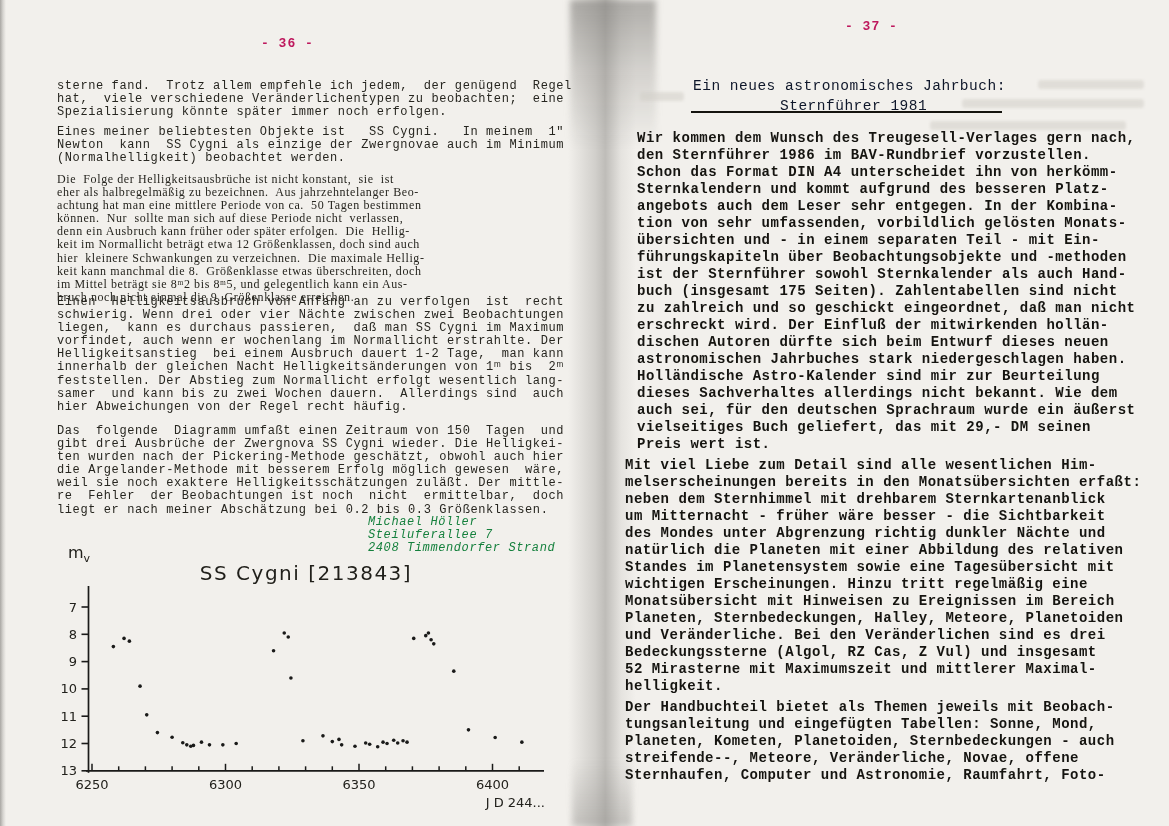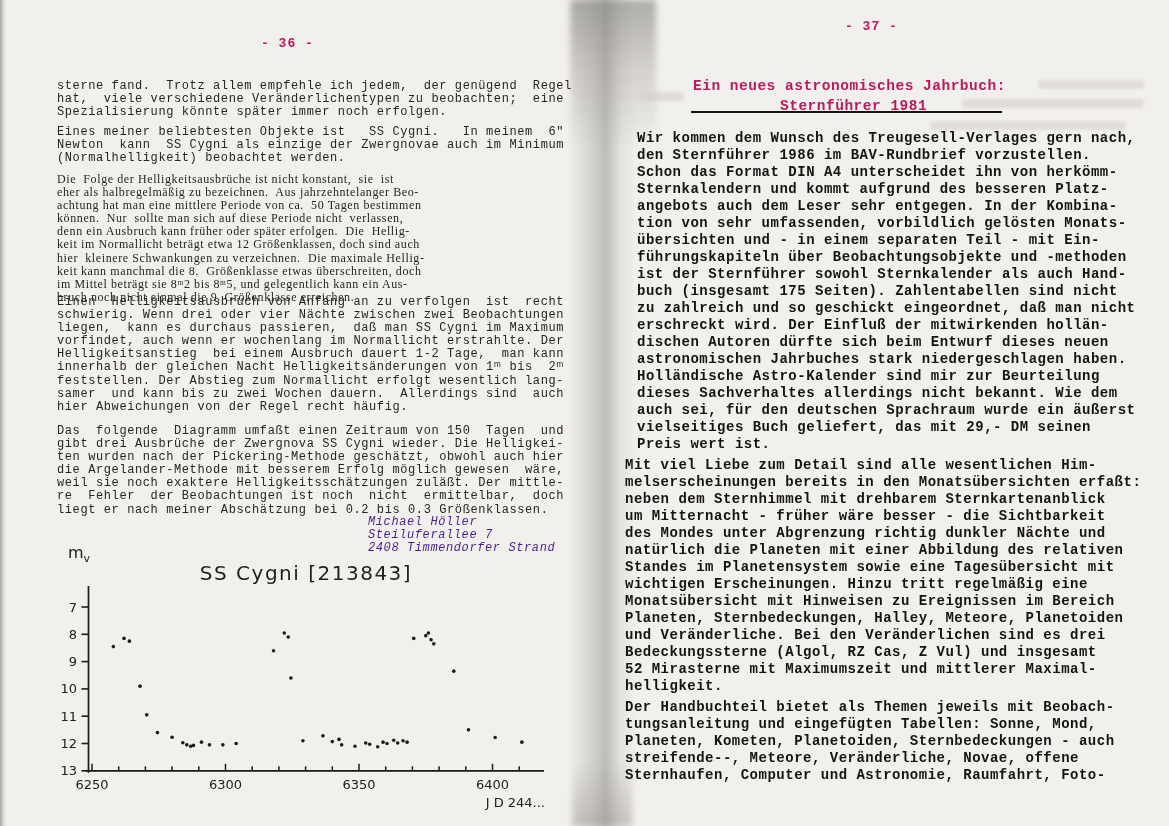--- a/index.html
+++ b/index.html
@@ -34,30 +34,30 @@
   .page-number{
     position:absolute;font-weight:bold;font-size:13px;color:#be185d;letter-spacing:1px;white-space:pre;
   }
   
   .typed-left{
     position:absolute;left:57px;white-space:pre;
     font-size:12px;line-height:13.1px;letter-spacing:0.6px;color:#26251f;
   }
   .signature{
     position:absolute;left:368px;top:516px;white-space:pre;
-    font-style:italic;font-size:12px;line-height:12.9px;letter-spacing:0.6px;color:#4c1d95;
+    font-style:italic;font-size:12px;line-height:12.9px;letter-spacing:0.6px;color:#15803d;
   }
   
   .typed-right{
     position:absolute;left:625px;white-space:pre;
     font-weight:bold;font-size:14px;line-height:17px;letter-spacing:0.5px;color:#151410;
   }
   .heading-line{
-    position:absolute;white-space:pre;font-weight:bold;font-size:14.5px;
-    letter-spacing:0.5px;color:#be185d;
+    position:absolute;white-space:pre;font-weight:normal;font-size:14.5px;
+    letter-spacing:0.5px;color:#0f172a;
   }
   .heading-underline{
     position:absolute;left:691px;top:111px;width:311px;height:2px;background:#15140f;
   }
   .chart-wrap{position:absolute;left:38px;top:532px;width:540px;height:286px;}
   .chart-wrap svg{display:block;}
   .bleed{
     position:absolute;background:#d2cfc8;opacity:0.55;filter:blur(1.6px);border-radius:3px;
   }
   svg text.tick{font-family:"DejaVu Sans","Liberation Sans",sans-serif;font-size:13px;fill:#22211c;}
@@ -71,21 +71,21 @@
 <div class="gutter"></div>
 <div class="gutter-top"></div>
 <div class="gutter-bottom"></div>
 
 <div>
   <div class="page-number" style="left:261px;top:36px;">- 36 -</div>
 
   <div class="typed-left" style="top:80px;">sterne fand.  Trotz allem empfehle ich jedem,  der genügend  Regel
 hat,  viele verschiedene Veränderlichentypen zu beobachten;  eine
 Spezialisierung könnte später immer noch erfolgen.</div>
-  <div class="typed-left" style="top:126px;">Eines meiner beliebtesten Objekte ist   SS Cygni.   In meinem  6"
+  <div class="typed-left" style="top:126px;">Eines meiner beliebtesten Objekte ist   SS Cygni.   In meinem  1"
 Newton  kann  SS Cygni als einzige der Zwergnovae auch im Minimum
 (Normalhelligkeit) beobachtet werden.</div>
   <div class="typed-left" style="top:173px;font-family:Liberation Serif, serif;">Die  Folge der Helligkeitsausbrüche ist nicht konstant,  sie  ist
 eher als halbregelmäßig zu bezeichnen.  Aus jahrzehntelanger Beo-
 achtung hat man eine mittlere Periode von ca.  50 Tagen bestimmen
 können.  Nur  sollte man sich auf diese Periode nicht  verlassen,
 denn ein Ausbruch kann früher oder später erfolgen.  Die  Hellig-
 keit im Normallicht beträgt etwa 12 Größenklassen, doch sind auch
 hier  kleinere Schwankungen zu verzeichnen.  Die maximale Hellig-
 keit kann manchmal die 8.  Größenklasse etwas überschreiten, doch

